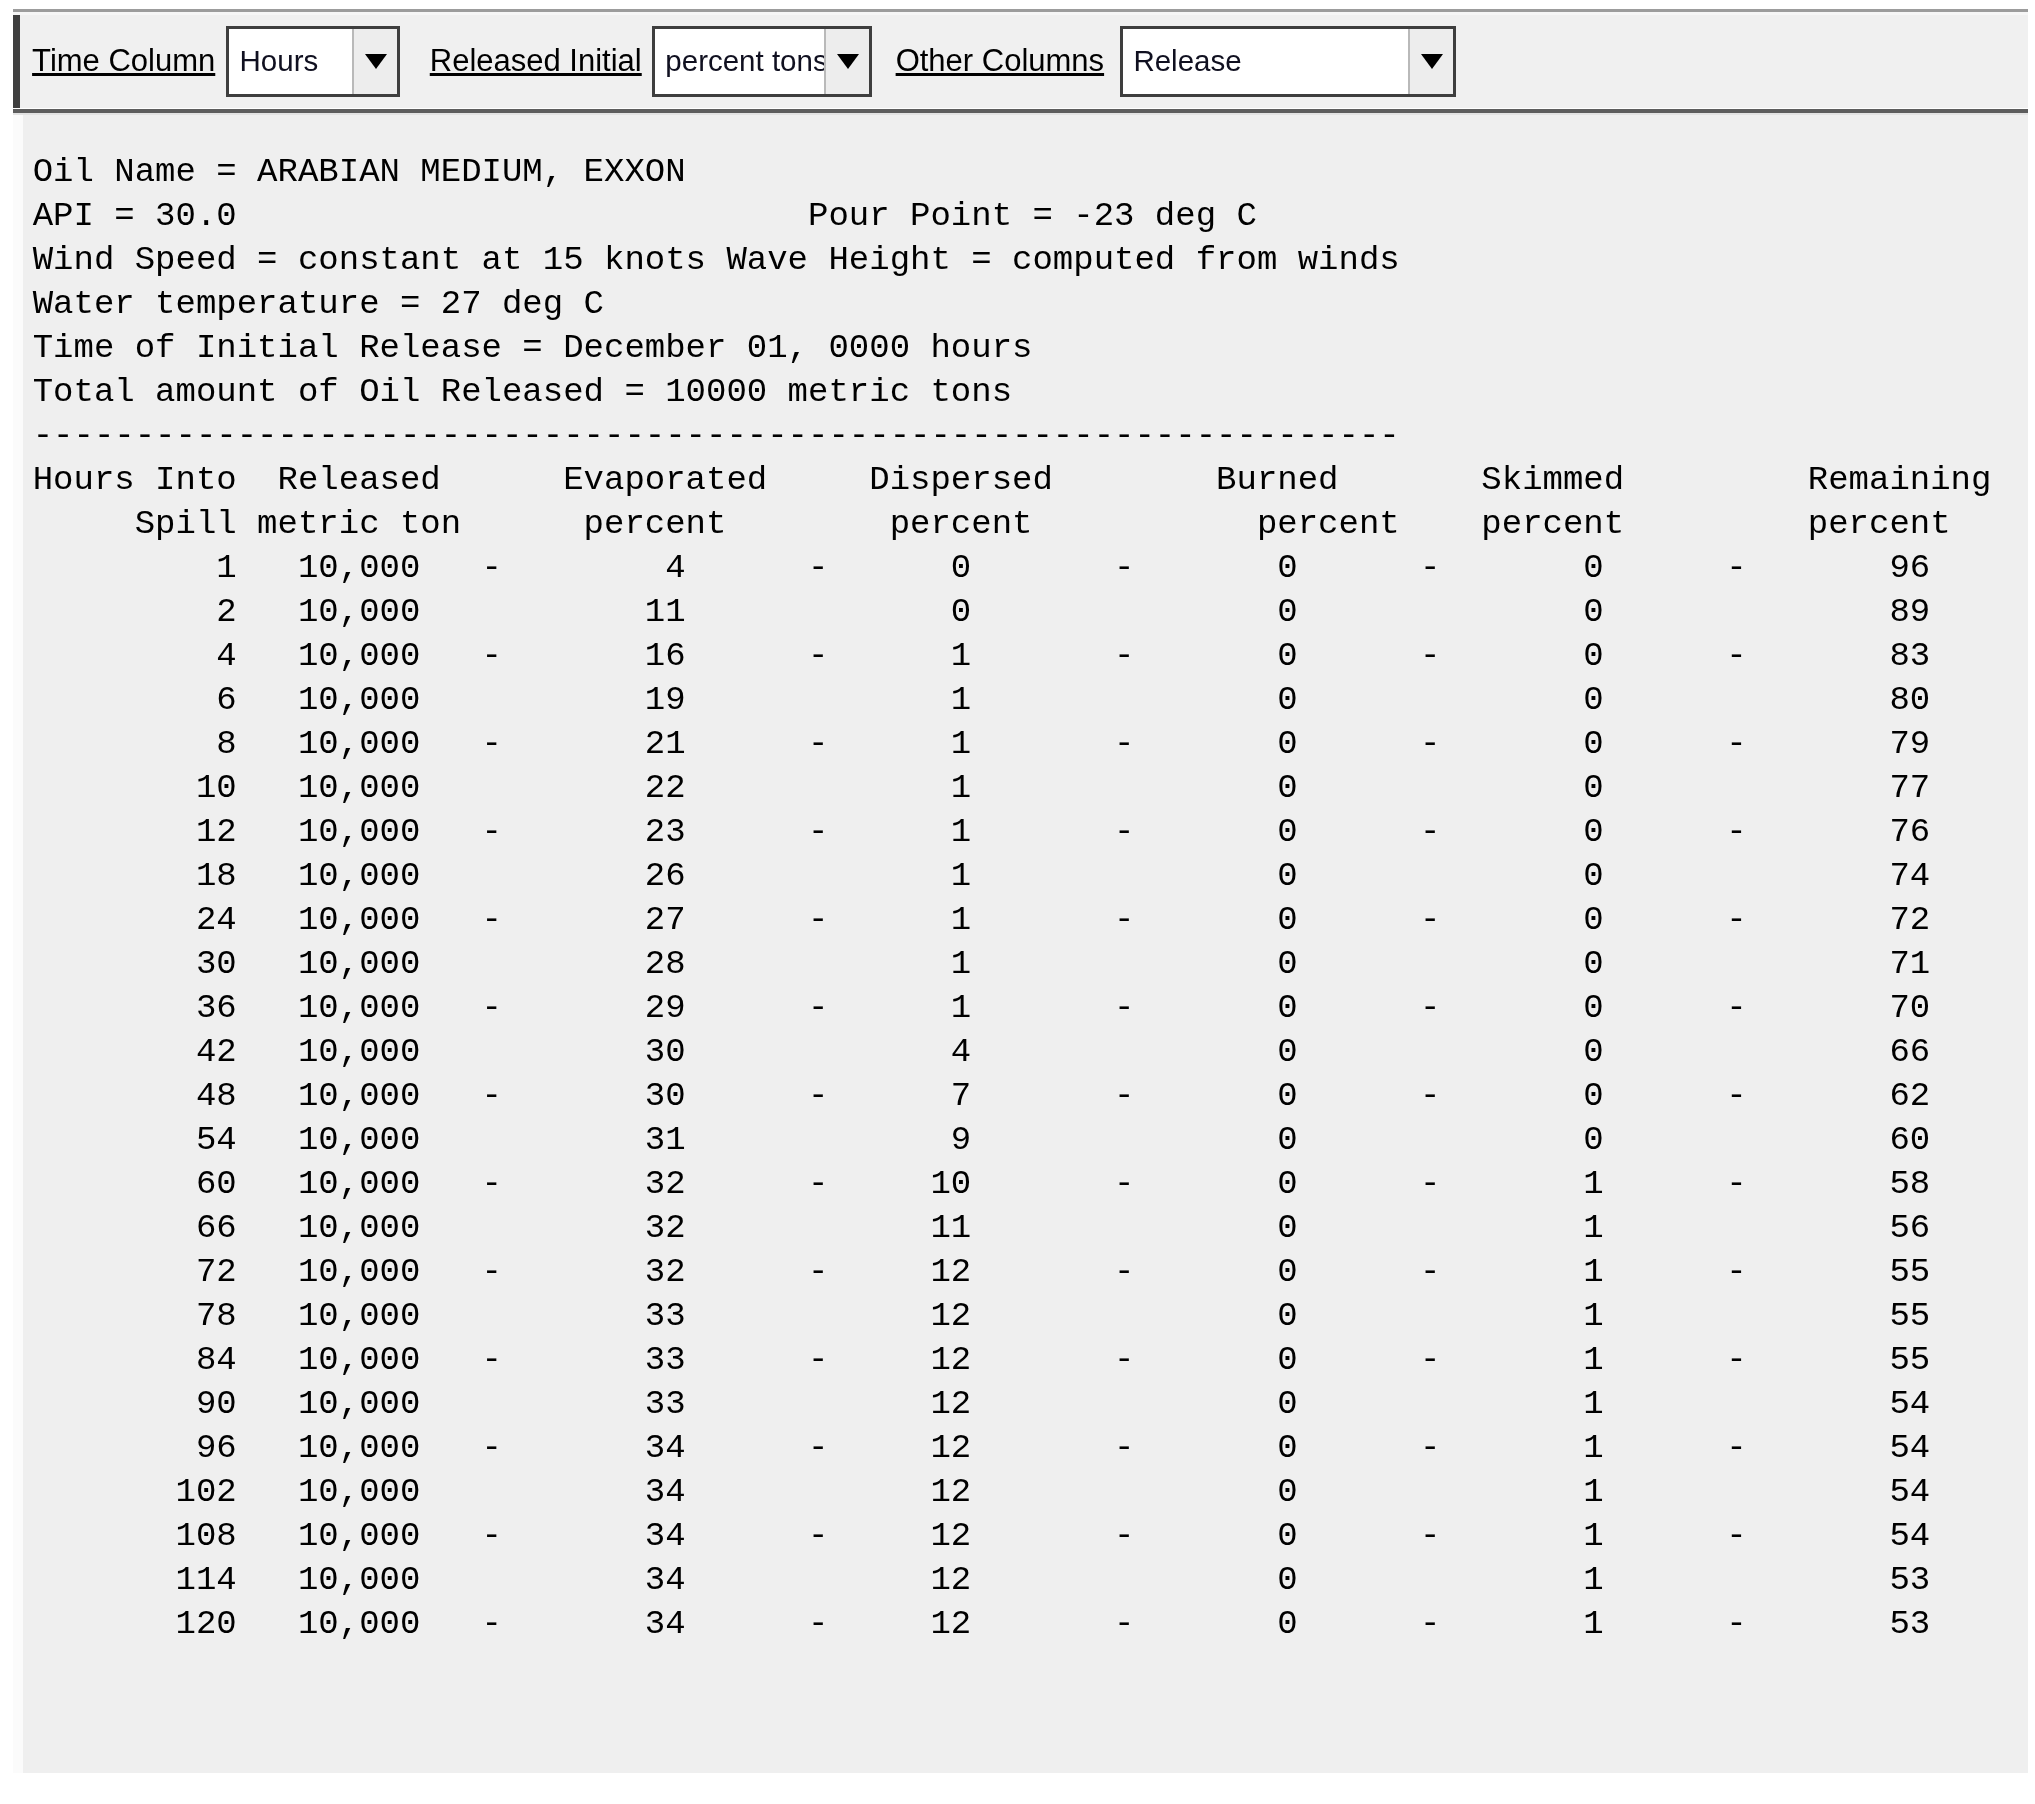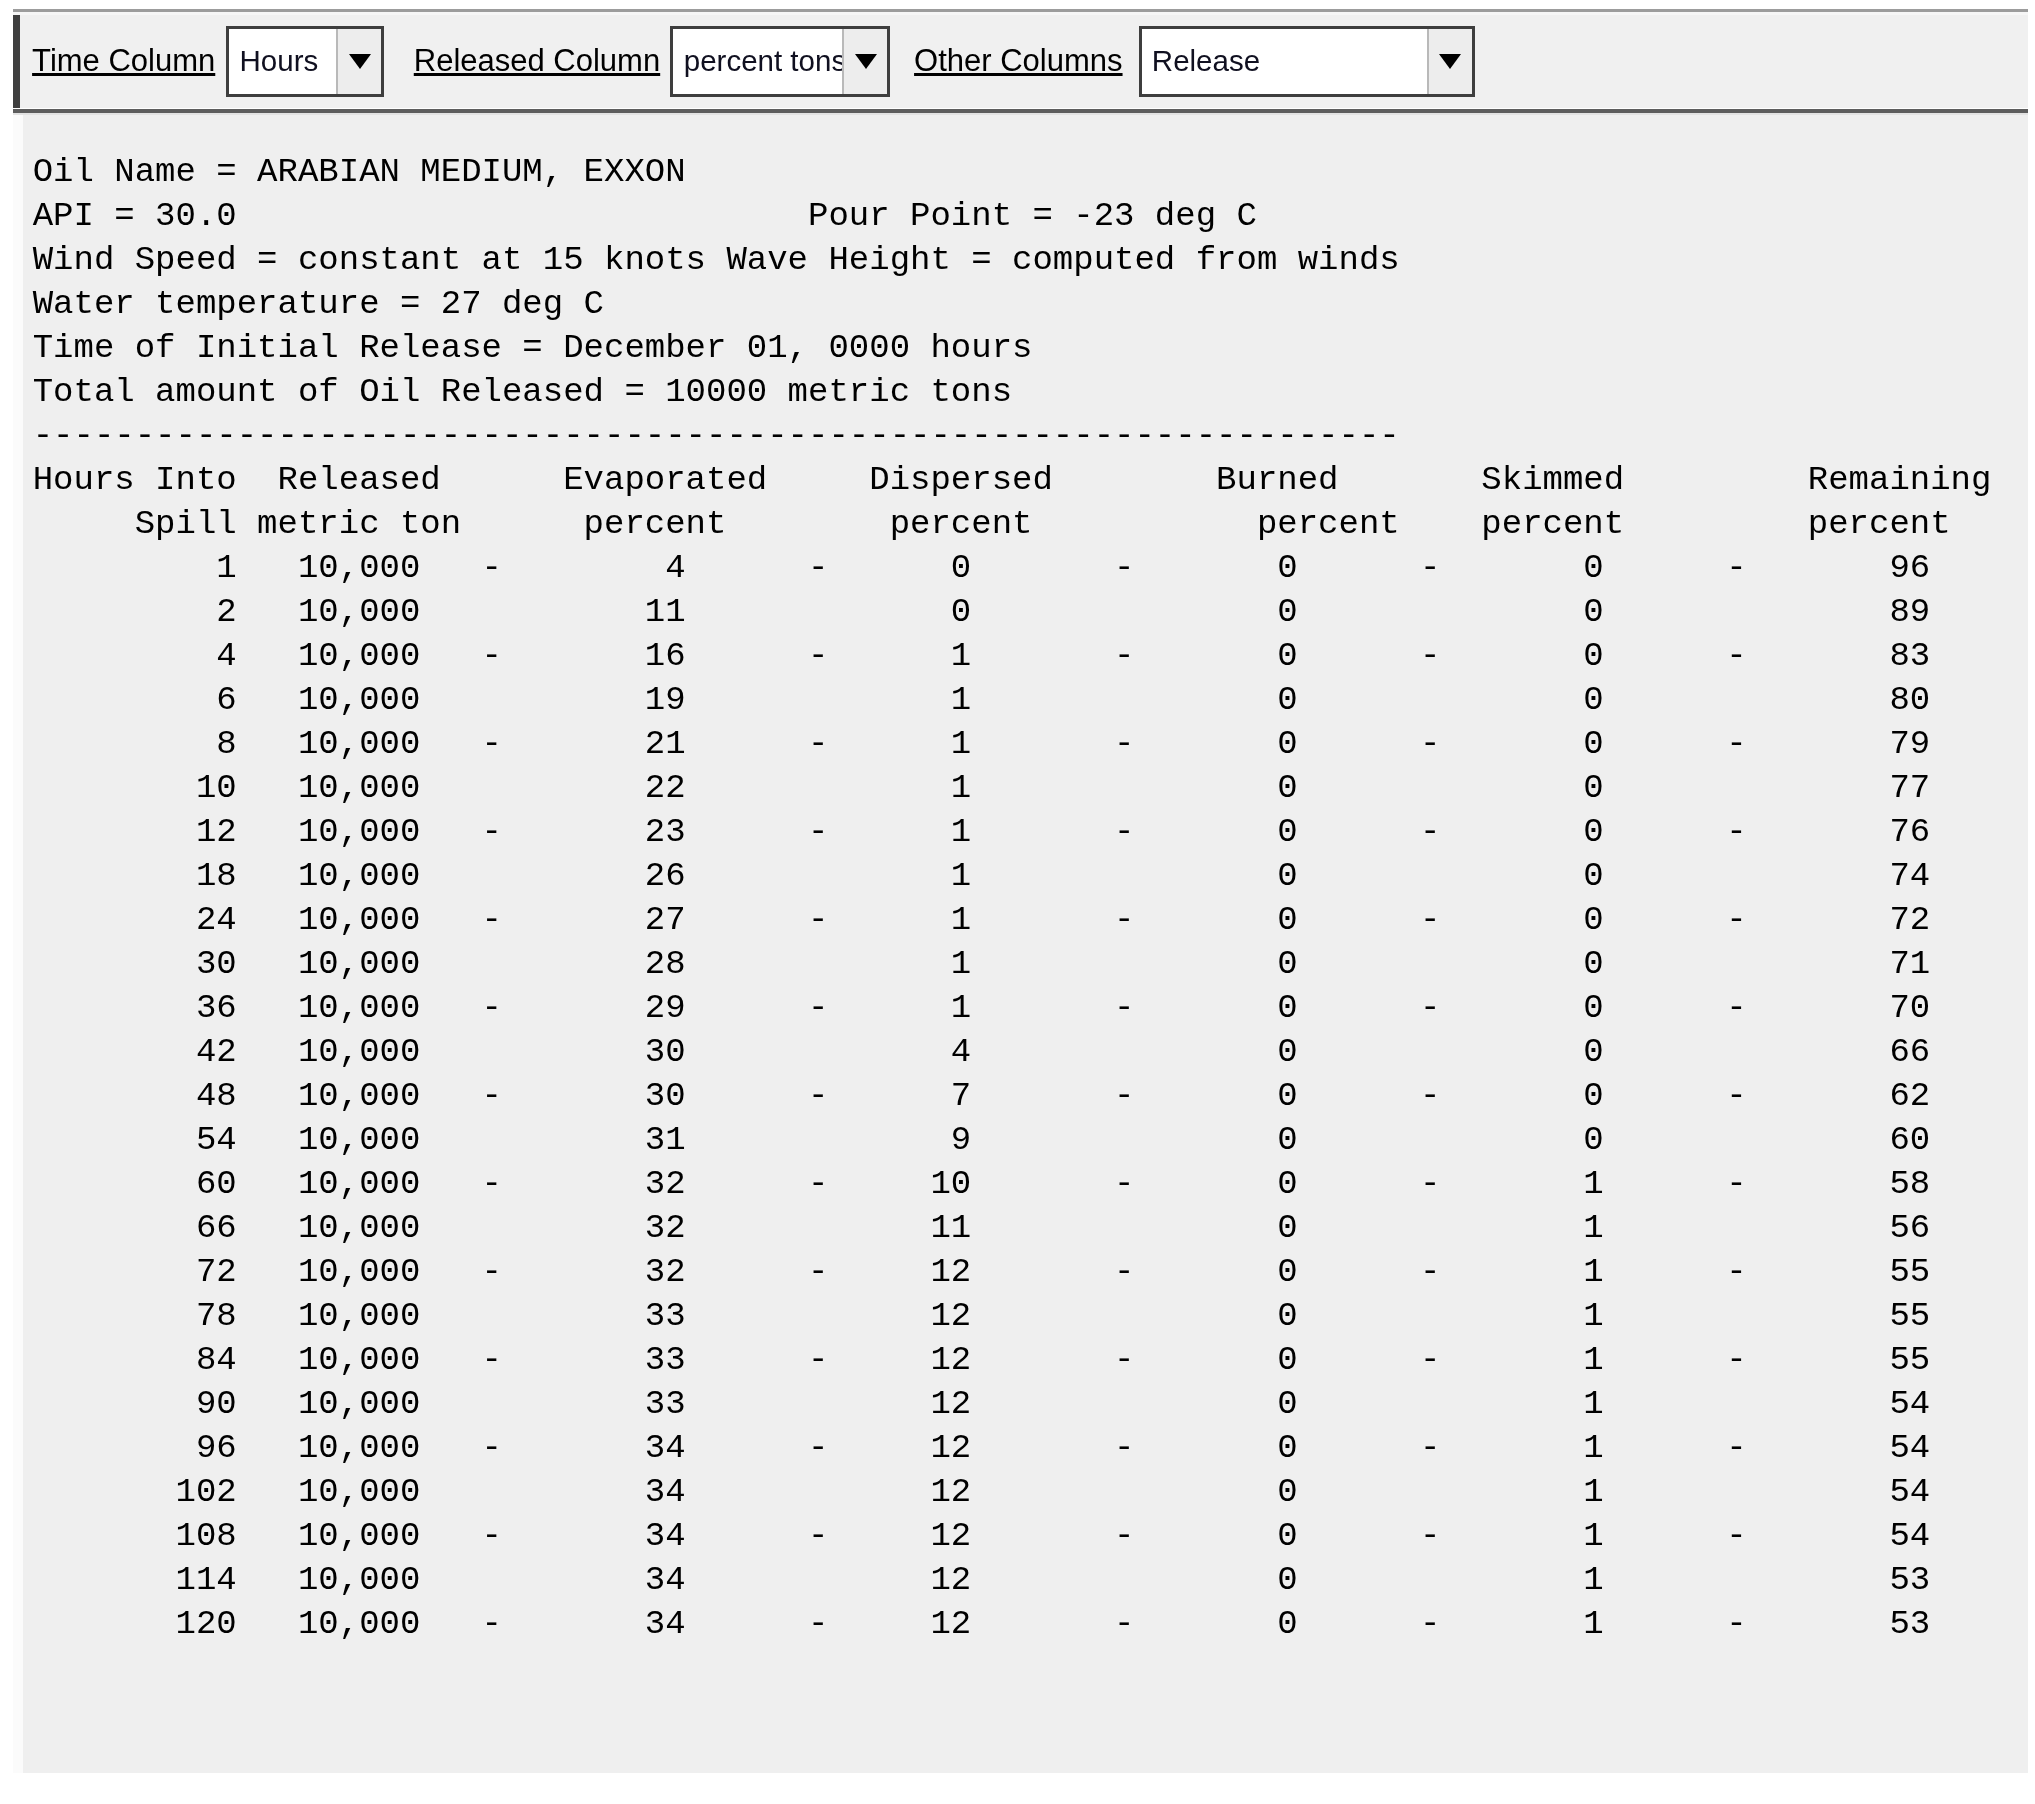--- a/index.html
+++ b/index.html
@@ -55,21 +55,21 @@
   .combo .arrow-btn{
     width:43px;height:100%;flex:0 0 43px;background:#ededed;
     border-left:2.2px solid #b9b9b9;display:flex;align-items:center;justify-content:center;
   }
   .combo .tri{
     width:0;height:0;border-left:11.8px solid transparent;border-right:11.8px solid transparent;
     border-top:15.5px solid #000;
   }
   .ml16{margin-left:11.8px}.ml15{margin-left:11px}.ml40{margin-left:29.5px}
   .ml14{margin-left:10.3px}.ml32{margin-left:23.6px}.ml22{margin-left:16px}
-  .w-210{width:158px}.w-298{width:220px}.w-455{width:336px}
+  .w-210{width:174px}.w-298{width:220px}.w-455{width:336px}
   .content{
     flex:1 1 auto;background:#efefef;border-left:10.3px solid #fbfbfb;
     overflow:hidden;
   }
   .content pre{
     margin:5px;padding:29.5px 0 0 4.4px;
     font-family:"Liberation Mono", monospace;
     font-size:34px;line-height:44px;color:#000;
   }
 </style>
@@ -84,21 +84,21 @@
   <div class="toolbar">
     <span class="tb-label ml16">Time Column</span>
 
     <div class="combo w-210 ml15">
       <span class="val">Hours</span>
       <span class="arrow-btn">
         <span class="tri"></span>
       </span>
     </div>
 
-    <span class="tb-label ml40">Released Column</span>
+    <span class="tb-label ml40">Released Initial</span>
 
     <div class="combo w-298 ml14">
       <span class="val">percent tons</span>
       <span class="arrow-btn">
         <span class="tri"></span>
       </span>
     </div>
 
     <span class="tb-label ml32">Other Columns</span>
 

